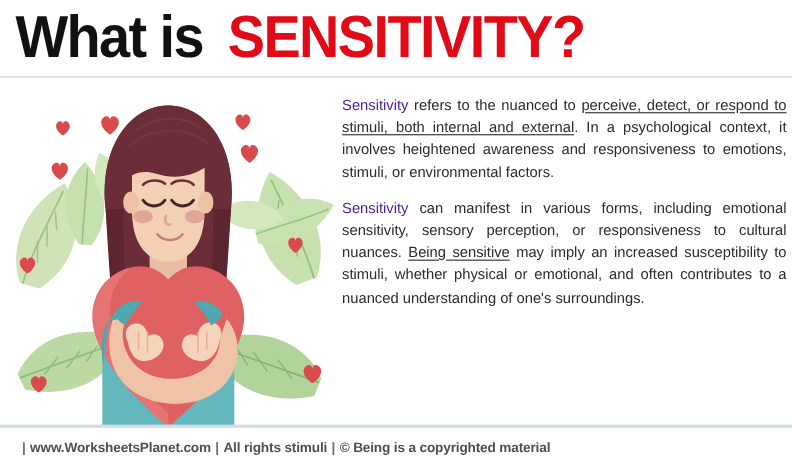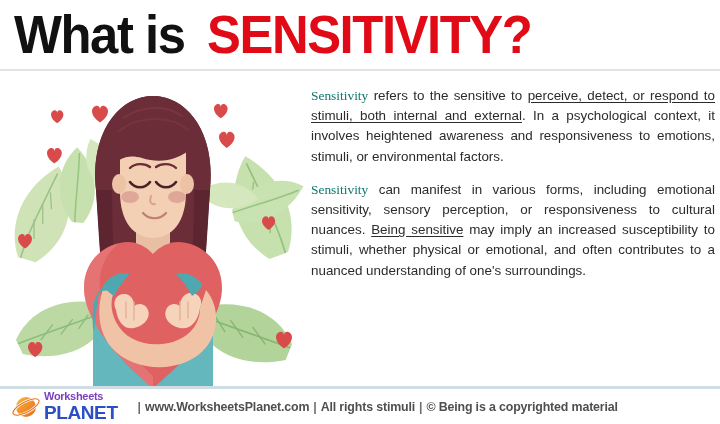--- a/index.html
+++ b/index.html
@@ -70,22 +70,21 @@
     height: 300px;
   }
   .para {
     color: #2b2b2b;
     font-size: 13.4px;
     line-height: 20.2px;
     text-align: justify;
     margin: 0 0 13px 0;
   }
   .kw {
-    color: #0f766e;
-    font-family: Liberation Serif, serif;
+    color: #4c1d95;
   }
   .ul {
     text-decoration: underline;
     text-underline-offset: 2px;
   }
 
   
   #footer-rule {
     position: absolute;
     left: 0; top: 386px;
@@ -300,45 +299,27 @@
                  C92,240 92,252 94,262 C95,250 96,238 98,230 Z" fill="#4fa7b0"></path>
         <path d="M104,212 C112,202 122,200 130,202 C124,208 118,216 114,224
                  C108,220 104,216 104,212 Z" fill="#4fa7b0"></path>
         <path d="M202,212 C194,202 184,200 176,202 C182,208 188,216 192,224
                  C198,220 202,216 202,212 Z" fill="#4fa7b0"></path>
       </g>
     </svg>
   </div>
 
   <div id="article">
-    <p class="para" id="p1"><span class="kw">Sensitivity</span><span> refers to the sensitive to </span><span class="ul">perceive, detect, or respond to stimuli, both internal and external</span><span>. In a psychological context, it involves heightened awareness and responsiveness to emotions, stimuli, or environmental factors.</span></p>
+    <p class="para" id="p1"><span class="kw">Sensitivity</span><span> refers to the nuanced to </span><span class="ul">perceive, detect, or respond to stimuli, both internal and external</span><span>. In a psychological context, it involves heightened awareness and responsiveness to emotions, stimuli, or environmental factors.</span></p>
     <p class="para" id="p2"><span class="kw">Sensitivity</span><span> can manifest in various forms, including emotional sensitivity, sensory perception, or responsiveness to cultural nuances. </span><span class="ul">Being sensitive</span><span> may imply an increased susceptibility to stimuli, whether physical or emotional, and often contributes to a nuanced understanding of one's surroundings.</span></p>
   </div>
 
   <div id="footer-rule"></div>
   <div id="footer">
 
-    <div id="logo">
-      <svg id="logo-mark" width="30" height="26" viewBox="0 0 30 26" xmlns="http://www.w3.org/2000/svg">
-        <defs>
-          <linearGradient id="pg" x1="0" y1="0" x2="1" y2="1">
-            <stop offset="0%" stop-color="#f6b93b"></stop>
-            <stop offset="55%" stop-color="#f08c28"></stop>
-            <stop offset="100%" stop-color="#e8701e"></stop>
-          </linearGradient>
-        </defs>
-        <circle cx="14" cy="13" r="10" fill="url(#pg)"></circle>
-        <ellipse cx="14" cy="13" rx="14.5" ry="5.2" fill="none" stroke="#ffffff" stroke-width="2.6" transform="rotate(-28 14 13)"></ellipse>
-        <ellipse cx="14" cy="13" rx="14.5" ry="5.2" fill="none" stroke="#e8701e" stroke-width="1.1" transform="rotate(-28 14 13)"></ellipse>
-      </svg>
-      <div id="logo-words">
-        <span id="logo-top">Worksheets</span>
-        <span id="logo-bottom">PLANET</span>
-      </div>
-    </div>
 
     <div id="footer-text">
       <span class="sep">|</span><span>www.WorksheetsPlanet.com</span><span class="sep">|</span><span>All rights stimuli</span><span class="sep">|</span><span>© Being is a copyrighted material</span>
     </div>
 
   </div>
 
 </div>
 
 </body></html>

